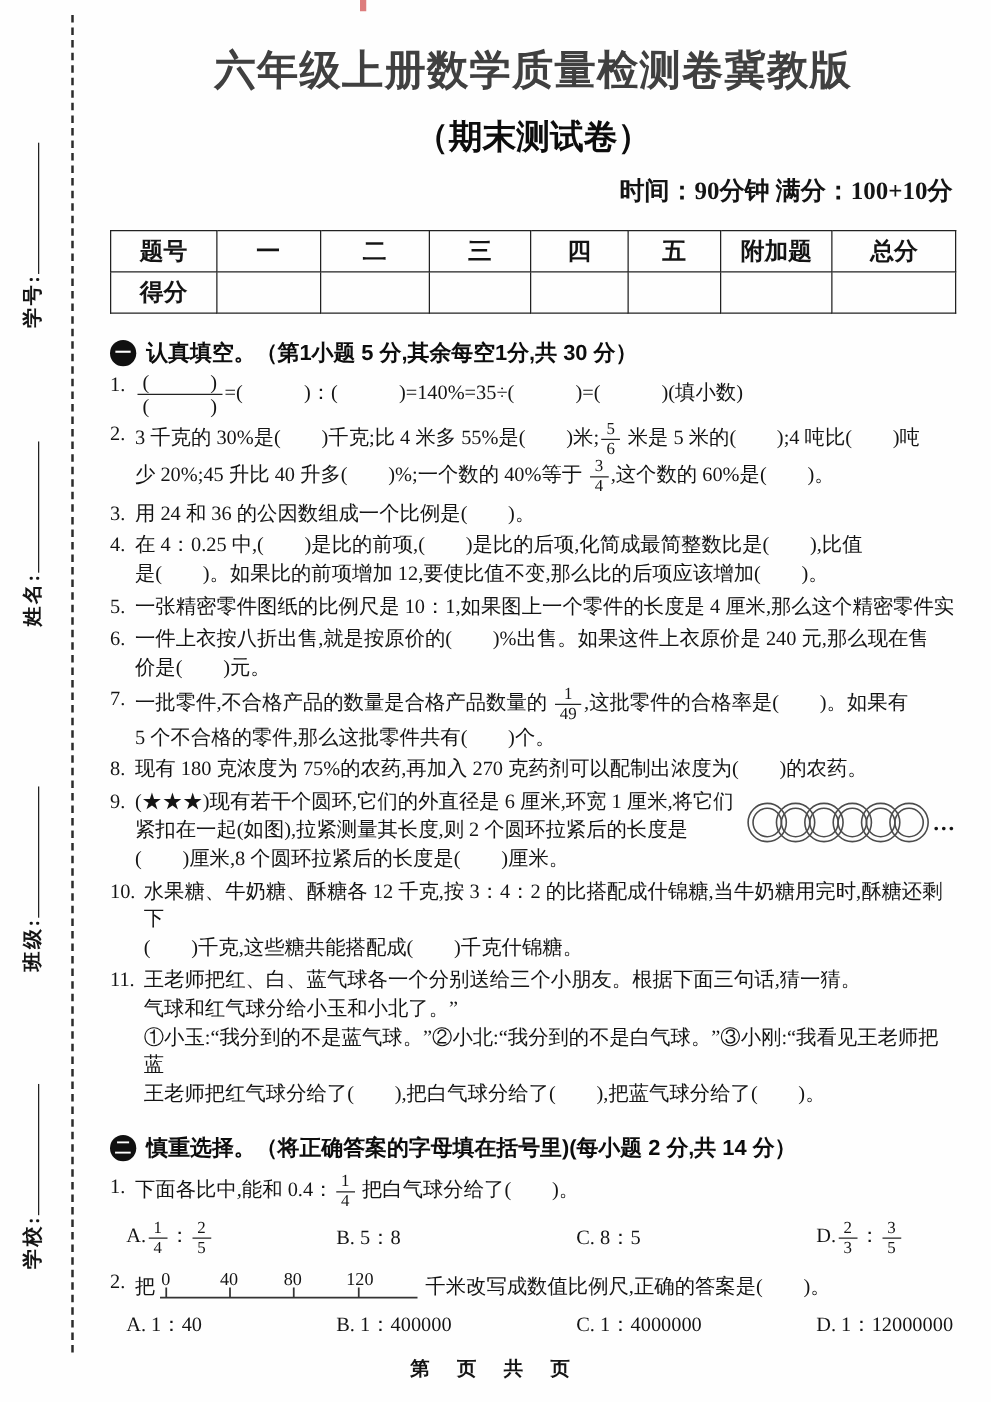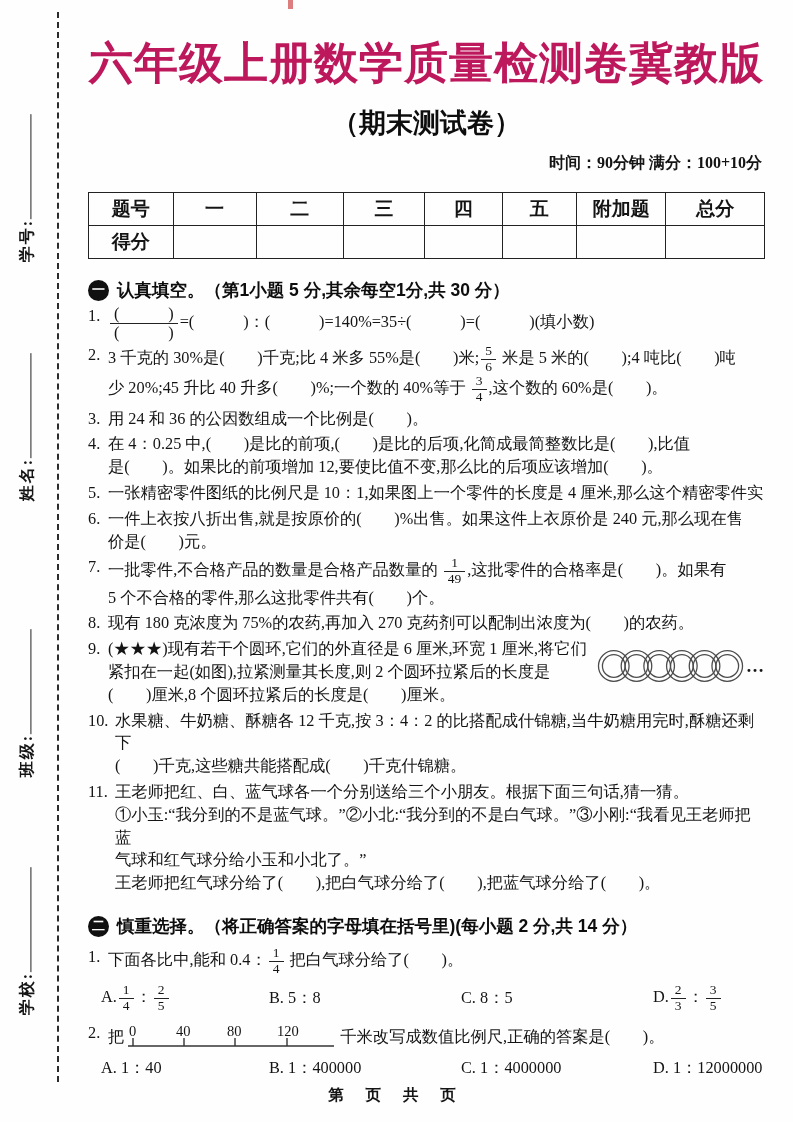--- a/index.html
+++ b/index.html
@@ -17,24 +17,24 @@
     position:absolute; left:27px; white-space:nowrap;
     transform:translate(-50%,-50%) rotate(-90deg);
     font-size:16px; font-weight:bold; letter-spacing:2px;
   }
   .seal-unit .blank { display:inline-block; width:105px; height:0.95em; border-bottom:1.7px solid #222; }
   .speck { position:absolute; left:288px; top:0; width:5px; height:9px; background:#dd7d7d; }
 
   .main { position:absolute; left:88px; top:0; width:677px; }
 
   .title { margin-top:34px; text-align:center; font-family:Liberation Sans, sans-serif;
-           font-weight:900; font-size:44px; letter-spacing:1px; color:#be185d; }
+           font-weight:900; font-size:33px; letter-spacing:1px; color:#404040; }
   .subtitle { margin-top:12px; text-align:center; font-family:"Liberation Sans",sans-serif;
               font-weight:900; font-size:27px; color:#0d0d0d; }
-  .meta { margin-top:12px; text-align:right; font-size:16px; font-weight:bold; padding-right:3px; }
+  .meta { margin-top:12px; text-align:right; font-size:20px; font-weight:bold; padding-right:3px; }
 
   table.score { width:100%; border-collapse:collapse; margin-top:18px; table-layout:fixed; }
   table.score td { border:1.7px solid #222; height:33px; text-align:center;
                    font-size:19px; font-weight:bold; }
 
   .sec-head { display:flex; align-items:center; gap:8px; margin-top:19px;
               font-family:"Liberation Sans",sans-serif; font-weight:bold; font-size:17.5px; color:#0d0d0d; }
   .sec-icon { width:21px; height:21px; min-width:21px; background:#101010; color:#fff;
               border-radius:50%; display:flex; align-items:center; justify-content:center;
               font-size:13px; font-weight:bold; }
@@ -203,22 +203,22 @@
 
     <div class="q wide">
       <span class="qno">10.</span>
       <div class="ln">水果糖、牛奶糖、酥糖各 12 千克,按 3：4：2 的比搭配成什锦糖,当牛奶糖用完时,酥糖还剩下</div>
       <div class="ln">(　　)千克,这些糖共能搭配成(　　)千克什锦糖。</div>
     </div>
 
     <div class="q wide">
       <span class="qno">11.</span>
       <div class="ln">王老师把红、白、蓝气球各一个分别送给三个小朋友。根据下面三句话,猜一猜。</div>
+      <div class="ln">气球和红气球分给小玉和小北了。”</div>
       <div class="ln">①小玉:“我分到的不是蓝气球。”②小北:“我分到的不是白气球。”③小刚:“我看见王老师把蓝</div>
-      <div class="ln">气球和红气球分给小玉和小北了。”</div>
       <div class="ln">王老师把红气球分给了(　　),把白气球分给了(　　),把蓝气球分给了(　　)。</div>
     </div>
 
     <div class="sec-head">
       <span class="sec-icon">二</span>
       <span>慎重选择。（将正确答案的字母填在括号里)(每小题 2 分,共 14 分）</span>
     </div>
 
     <div class="q" style="margin-top:8px">
       <span class="qno">1.</span>

